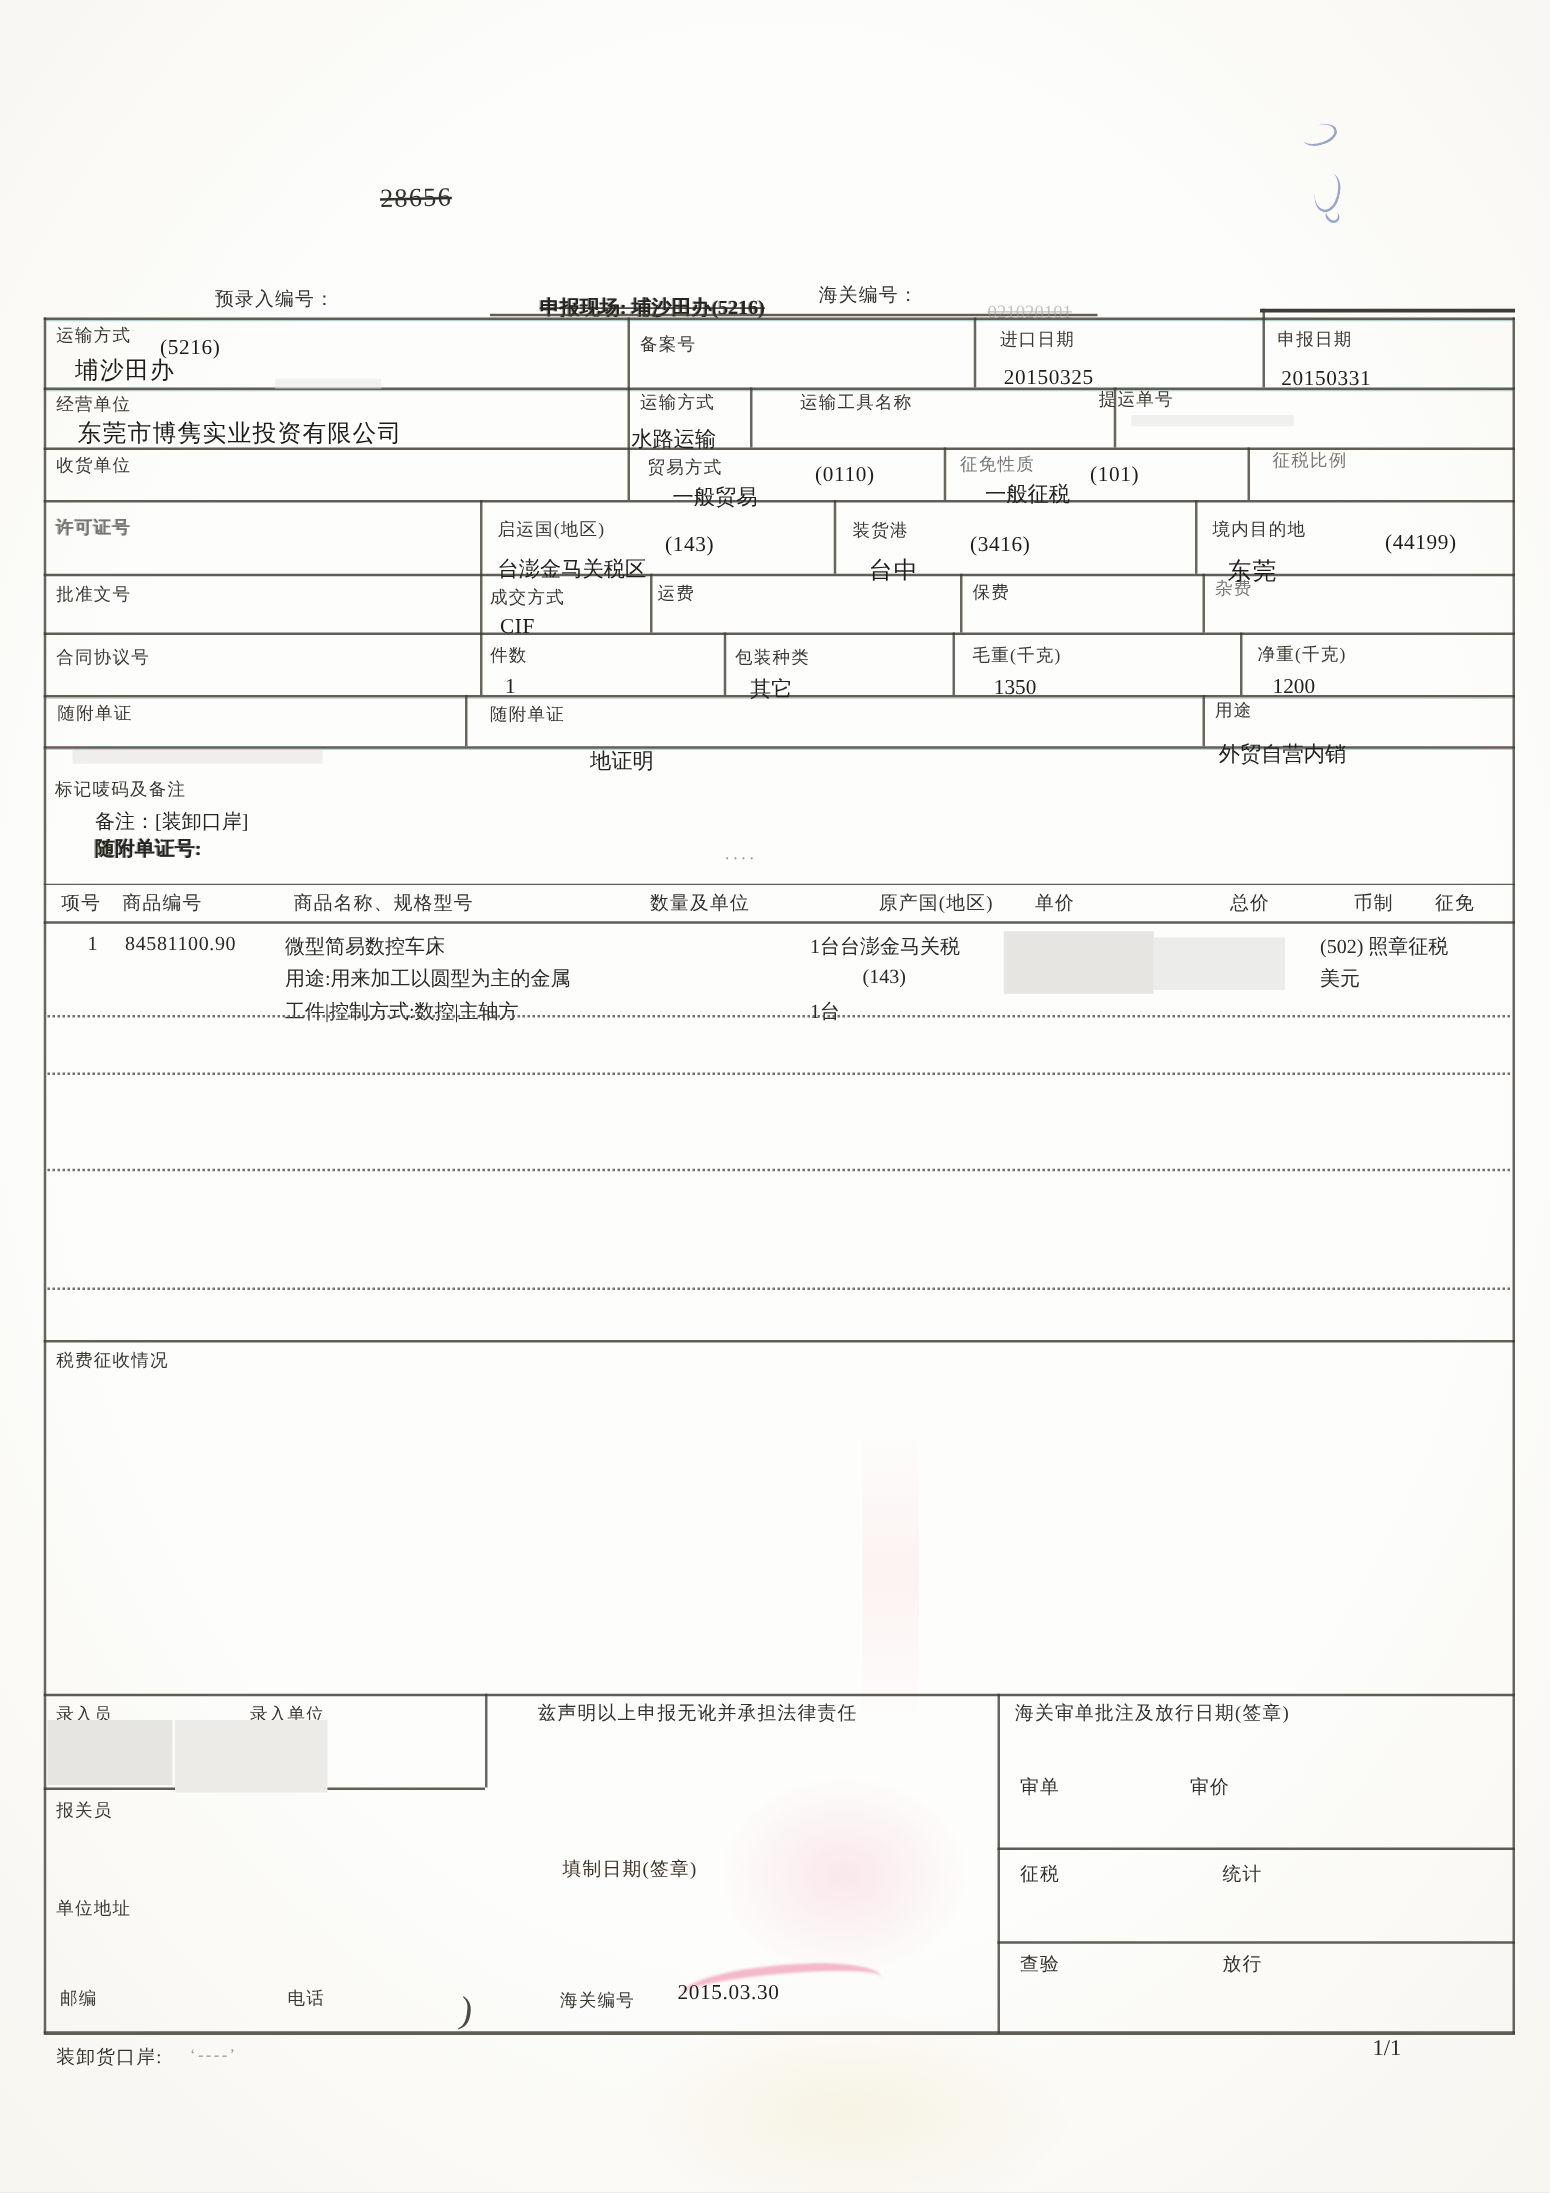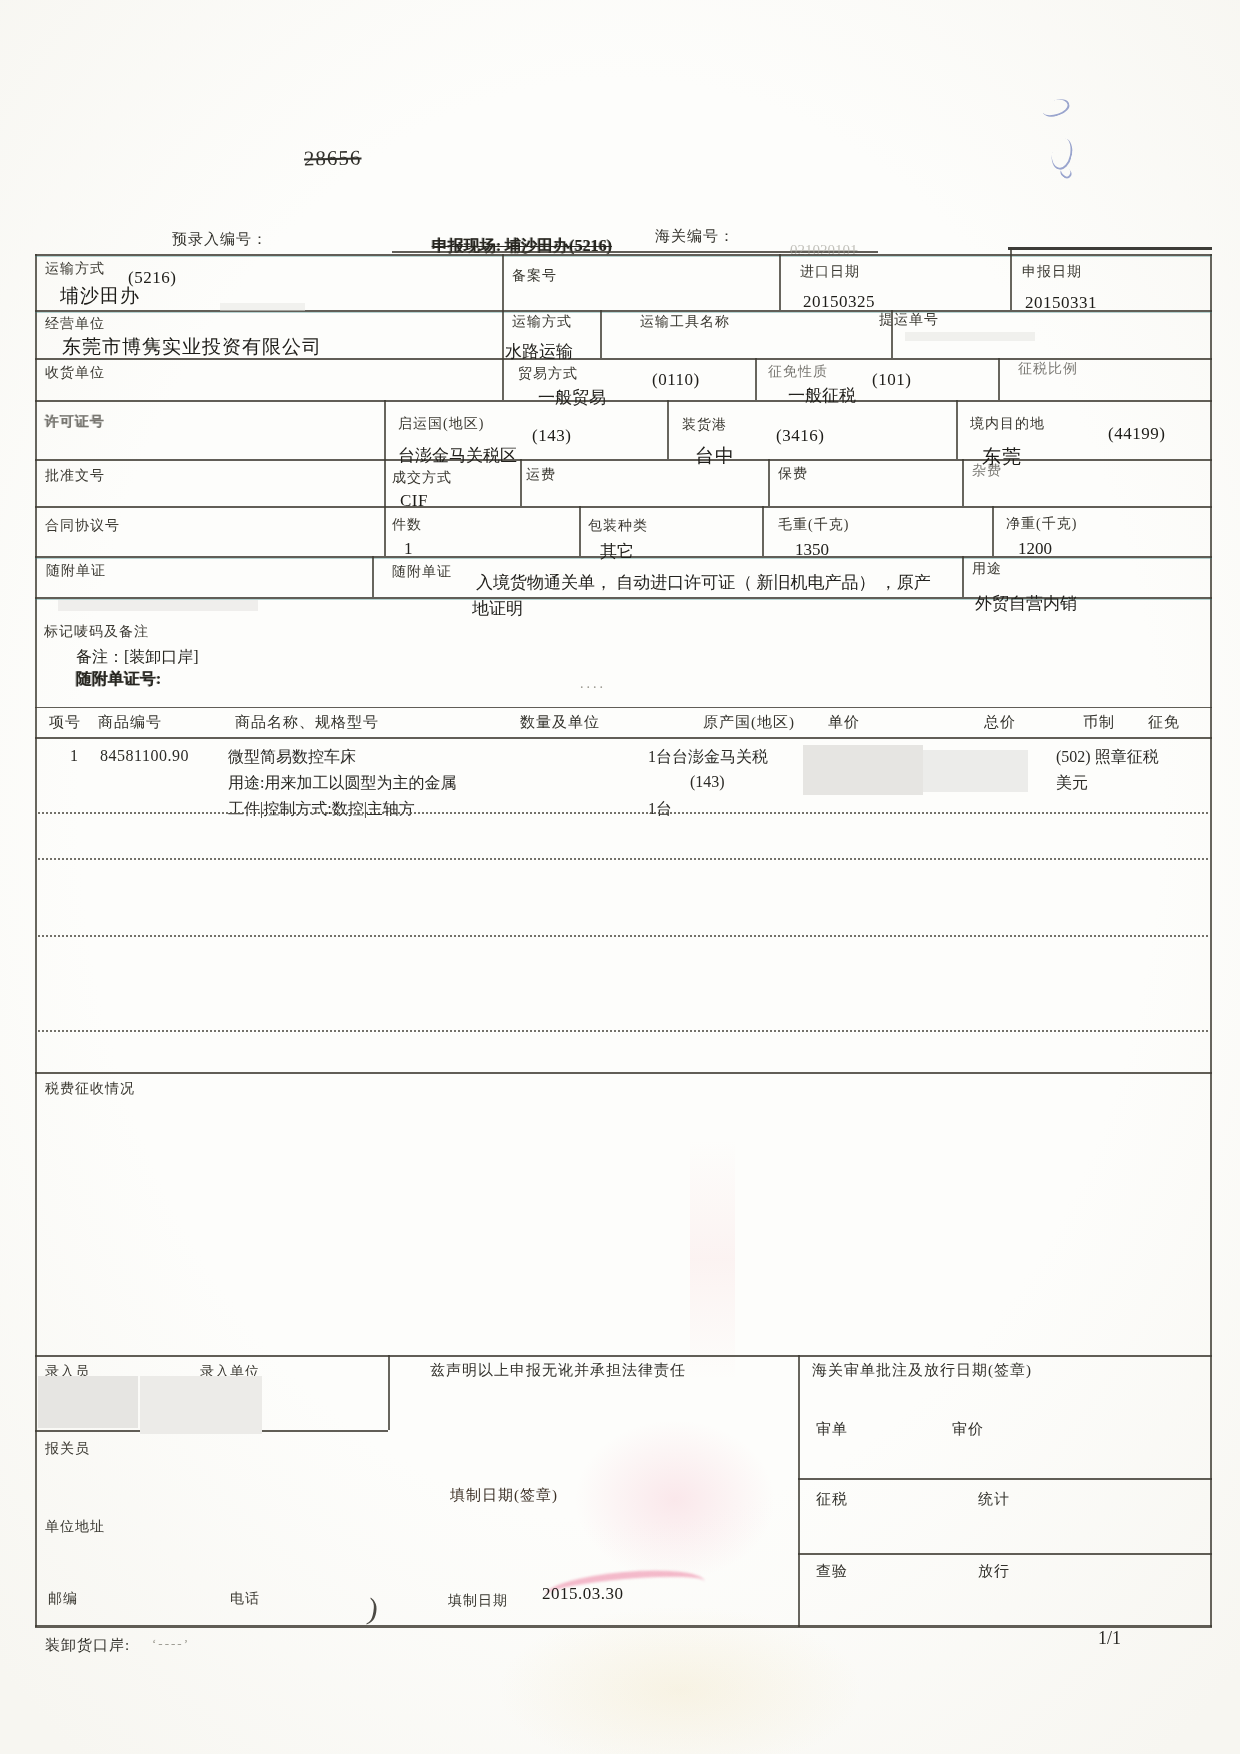--- a/index.html
+++ b/index.html
@@ -145,21 +145,20 @@
   <div class="pos lbl" style="left:588px;top:517px;">包装种类</div>
   <div class="pos val" style="left:600px;top:540px;">其它</div>
   <div class="pos lbl" style="left:778px;top:516px;">毛重(千克)</div>
   <div class="pos val" style="left:795px;top:540px;">1350</div>
   <div class="pos lbl" style="left:1006px;top:515px;">净重(千克)</div>
   <div class="pos val" style="left:1018px;top:539px;">1200</div>
 
   <div class="pos lbl" style="left:46px;top:562px;">随附单证</div>
   <div class="redact" style="left:58px;top:600px;width:200px;height:11px;opacity:.6;"></div>
   <div class="pos lbl" style="left:392px;top:563px;">随附单证</div>
-  <div class="pos val" style="left:476px;top:571px;">入境货物通关单， 自动进口许可证（ 新旧机电产品） ，原产</div>
   <div class="pos val" style="left:472px;top:597px;">地证明</div>
   <div class="pos lbl" style="left:972px;top:560px;">用途</div>
   <div class="pos val" style="left:975px;top:592px;">外贸自营内销</div>
 
   <div class="pos lbl" style="left:44px;top:623px;">标记唛码及备注</div>
   <div class="pos" style="left:76px;top:647px;font-size:16px;color:#26251f;">备注：[装卸口岸]</div>
   <div class="pos dbl" style="left:76px;top:669px;font-size:16px;color:#26251f;">随附单证号:</div>
   <div class="pos ghost" style="left:580px;top:676px;font-size:14px;letter-spacing:3px;">....</div>
 
   <div class="pos lbl2" style="left:49px;top:713px;">项号</div>
@@ -193,21 +192,21 @@
   <div class="pos lbl" style="left:45px;top:1080px;">税费征收情况</div>
 
   <div class="pos lbl" style="left:45px;top:1363px;">录入员</div>
   <div class="pos lbl" style="left:200px;top:1363px;">录入单位</div>
   <div class="redact" style="left:38px;top:1376px;width:100px;height:52px;"></div>
   <div class="redact" style="left:140px;top:1376px;width:122px;height:58px;background:#ecebe8;"></div>
   <div class="pos lbl" style="left:45px;top:1440px;">报关员</div>
   <div class="pos lbl" style="left:45px;top:1518px;">单位地址</div>
   <div class="pos lbl" style="left:48px;top:1590px;">邮编</div>
   <div class="pos lbl" style="left:230px;top:1590px;">电话</div>
-  <div class="pos lbl" style="left:448px;top:1592px;">填制日期</div>
+  <div class="pos lbl" style="left:448px;top:1592px;">海关编号</div>
   <div class="pos num" style="left:542px;top:1584px;">2015.03.30</div>
 
   <div class="pos lbl2" style="left:430px;top:1361px;">兹声明以上申报无讹并承担法律责任</div>
   <div class="pos lbl2" style="left:450px;top:1486px;color:#3c3026;">填制日期(签章)</div>
 
   <div class="pos lbl2" style="left:812px;top:1361px;">海关审单批注及放行日期(签章)</div>
   <div class="pos lbl2" style="left:816px;top:1420px;">审单</div>
   <div class="pos lbl2" style="left:952px;top:1420px;">审价</div>
   <div class="pos lbl2" style="left:816px;top:1490px;">征税</div>
   <div class="pos lbl2" style="left:978px;top:1490px;">统计</div>

